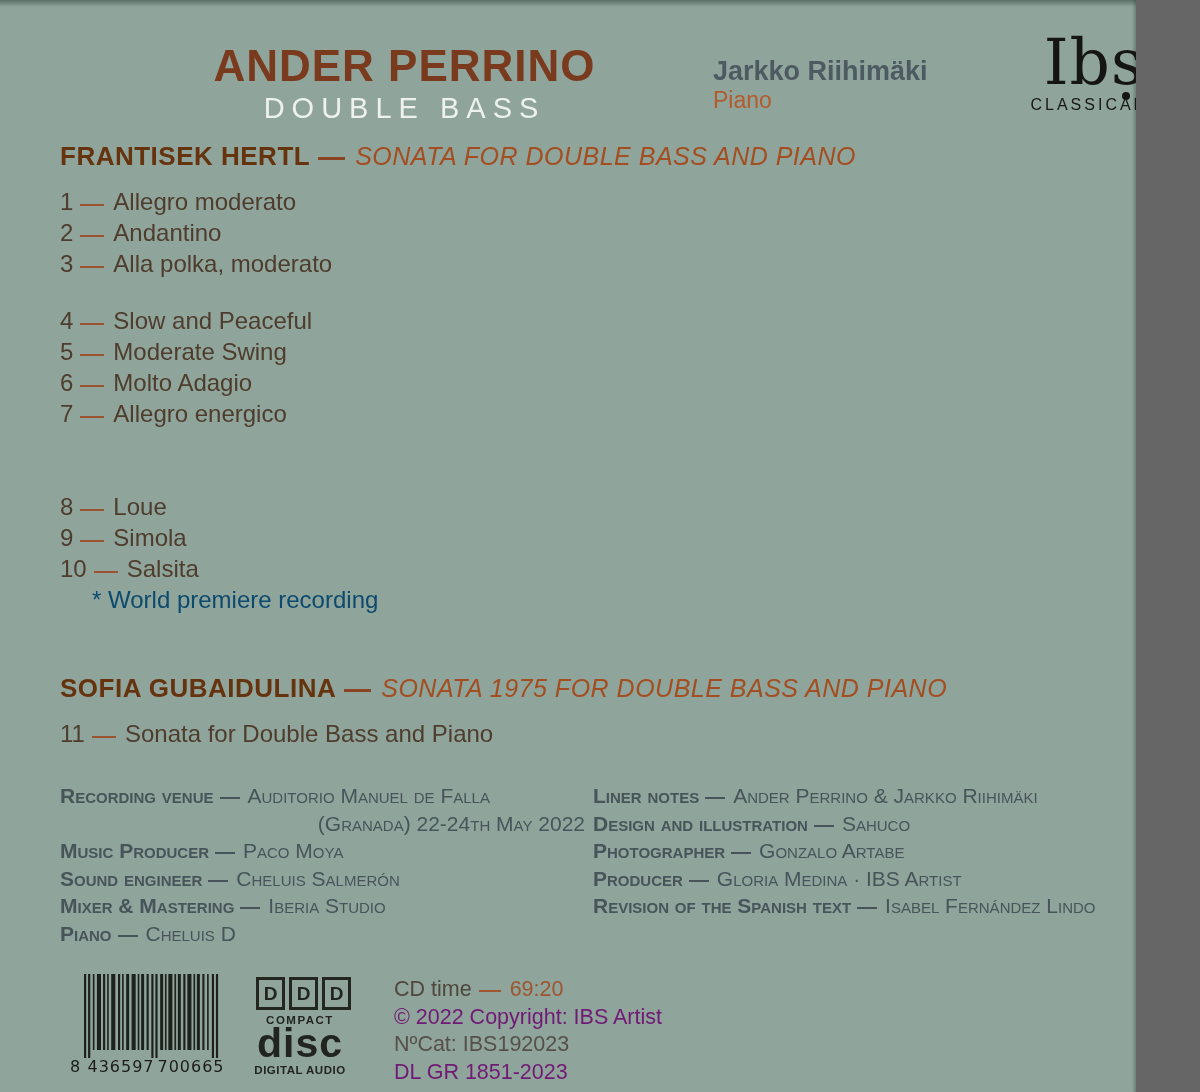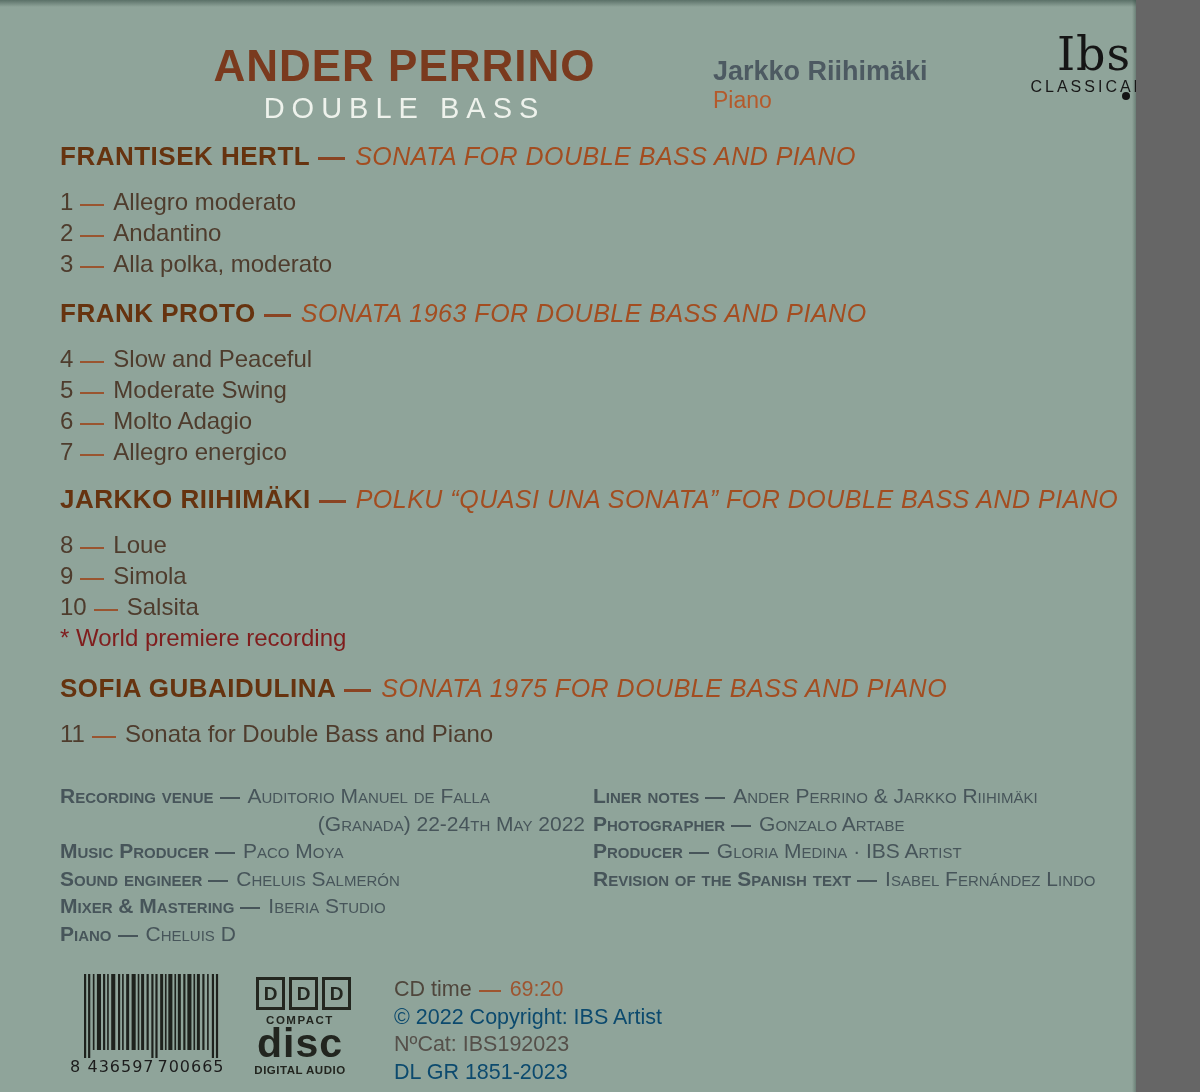--- a/index.html
+++ b/index.html
@@ -15,35 +15,35 @@
 
   
   .artist-block{position:absolute;left:152px;top:42px;width:505px;text-align:center;}
   .artist{font-size:44px;font-weight:bold;color:#7a3a1e;letter-spacing:1px;line-height:1.1;}
   .instrument{font-size:29px;color:#eef2ec;letter-spacing:7px;margin-top:2px;}
   .pianist-block{position:absolute;left:713px;top:56px;}
   .pianist{font-size:27px;font-weight:bold;color:#4d5a62;line-height:1.15;}
   .pianist-instr{font-size:23px;color:#b45a2c;line-height:1.15;}
   .logo-block{position:absolute;left:1030px;top:30px;width:116px;text-align:center;color:#151515;}
   .logo-word{position:relative;display:inline-block;font-family:"DejaVu Serif", serif;
-    font-size:46px;line-height:1.05;letter-spacing:1px;margin-left:12px;}
+    font-size:63px;line-height:1.05;letter-spacing:1px;margin-left:12px;}
   .logo-dot{position:absolute;right:-8px;top:30px;width:8px;height:8px;border-radius:50%;background:#151515;}
   .logo-sub{font-size:16px;letter-spacing:3px;margin-top:0px;color:#181818;}
 
   
   .work-block{position:absolute;left:60px;width:1100px;}
   .sec-head{line-height:34px;white-space:nowrap;}
   .composer{font-size:26px;font-weight:bold;color:#66330f;letter-spacing:.5px;}
   .work{font-size:25px;font-style:italic;color:#a34d20;letter-spacing:.5px;}
   .sep{display:inline-block;vertical-align:baseline;}
   .head-sep{width:27px;height:3px;background:#8a4423;margin:0 10px 5px 8px;}
   .tracks{margin-top:9px;}
   .track{line-height:31px;font-size:24px;color:#4e3c2d;white-space:nowrap;}
   .track-sep{width:24px;height:2.5px;background:#9a5530;margin:0 9px 4px 7px;}
-  .note{line-height:31px;font-size:24px;color:#7f1d1d;}
+  .note{line-height:31px;font-size:24px;color:#0c4a6e;margin-left:32px;}
 
   
   .credits-col{position:absolute;top:782px;font-size:21px;line-height:27.5px;
     color:#47555a;font-variant:small-caps;}
   .credits-left{left:60px;width:525px;}
   .credits-right{left:593px;width:590px;}
   .credit{white-space:nowrap;}
   .clabel{font-weight:bold;}
   .credit-sep{width:20px;height:2px;background:#47555a;margin:0 8px 4px 6px;}
   .credit-wrap{text-align:right;white-space:nowrap;}
@@ -57,21 +57,21 @@
   .ddd{position:absolute;left:256px;top:977px;display:flex;gap:4px;}
   .ddd-box{width:23px;height:27px;border:3px solid #23261f;display:flex;align-items:center;
     justify-content:center;font-size:19px;font-weight:bold;color:#23261f;}
   .cdlogo{position:absolute;left:250px;top:1014px;width:100px;text-align:center;color:#22251f;}
   .cdlogo-top{font-size:11.5px;font-weight:bold;letter-spacing:1.5px;}
   .cdlogo-main{font-size:41px;font-weight:bold;line-height:.8;letter-spacing:1px;margin-top:1px;}
   .cdlogo-bottom{font-size:11.5px;font-weight:bold;letter-spacing:.5px;margin-top:4px;}
   .cdinfo{position:absolute;left:394px;top:976px;font-size:21.5px;line-height:27.5px;}
   .cdtime-label{color:#4f463c;}
   .cdtime-value{color:#9e5530;}
-  .cdinfo-line{color:#0c4a6e;}
+  .cdinfo-line{color:#701a75;}
   .cdinfo-cat{color:#55504a;}
 </style>
 </head>
 <body>
 
 <div class="cover">
   <div class="edge-top"></div>
   <div class="edge-right"></div>
 
   <div class="artist-block">
@@ -92,35 +92,29 @@
       <span class="composer">FRANTISEK HERTL</span><span class="sep head-sep"></span><span class="work">SONATA FOR DOUBLE BASS AND PIANO</span>
     </div>
     <div class="tracks">
       <div class="track"><span>1</span><span class="sep track-sep"></span><span>Allegro moderato</span></div>
       <div class="track"><span>2</span><span class="sep track-sep"></span><span>Andantino</span></div>
       <div class="track"><span>3</span><span class="sep track-sep"></span><span>Alla polka, moderato</span></div>
     </div>
   </section>
 
   <section class="work-block" style="top:296px">
-    <div class="sec-head">
-      <span class="composer">FRANK PROTO</span><span class="sep head-sep"></span><span class="work">SONATA 1963 FOR DOUBLE BASS AND PIANO</span>
-    </div>
     <div class="tracks">
       <div class="track"><span>4</span><span class="sep track-sep"></span><span>Slow and Peaceful</span></div>
       <div class="track"><span>5</span><span class="sep track-sep"></span><span>Moderate Swing</span></div>
       <div class="track"><span>6</span><span class="sep track-sep"></span><span>Molto Adagio</span></div>
       <div class="track"><span>7</span><span class="sep track-sep"></span><span>Allegro energico</span></div>
     </div>
   </section>
 
   <section class="work-block" style="top:482px">
-    <div class="sec-head">
-      <span class="composer">JARKKO RIIHIMÄKI</span><span class="sep head-sep"></span><span class="work">POLKU “QUASI UNA SONATA” FOR DOUBLE BASS AND PIANO</span>
-    </div>
     <div class="tracks">
       <div class="track"><span>8</span><span class="sep track-sep"></span><span>Loue</span></div>
       <div class="track"><span>9</span><span class="sep track-sep"></span><span>Simola</span></div>
       <div class="track"><span>10</span><span class="sep track-sep"></span><span>Salsita</span></div>
       <div class="note">* World premiere recording</div>
     </div>
   </section>
 
   <section class="work-block" style="top:671px">
     <div class="sec-head">
@@ -135,20 +129,21 @@
     <div class="credit"><span class="clabel">Recording venue</span><span class="sep credit-sep"></span><span>Auditorio Manuel de Falla</span></div>
     <div class="credit-wrap">(Granada) 22-24th May 2022</div>
     <div class="credit"><span class="clabel">Music Producer</span><span class="sep credit-sep"></span><span>Paco Moya</span></div>
     <div class="credit"><span class="clabel">Sound engineer</span><span class="sep credit-sep"></span><span>Cheluis Salmerón</span></div>
     <div class="credit"><span class="clabel">Mixer &amp; Mastering</span><span class="sep credit-sep"></span><span>Iberia Studio</span></div>
     <div class="credit"><span class="clabel">Piano</span><span class="sep credit-sep"></span><span>Cheluis D</span></div>
   </div>
 
   <div class="credits-col credits-right">
     <div class="credit"><span class="clabel">Liner notes</span><span class="sep credit-sep"></span><span>Ander Perrino &amp; Jarkko Riihimäki</span></div>
+    <div class="credit"><span class="clabel">Design and illustration</span><span class="sep credit-sep"></span><span>Sahuco</span></div>
     <div class="credit"><span class="clabel">Photographer</span><span class="sep credit-sep"></span><span>Gonzalo Artabe</span></div>
     <div class="credit"><span class="clabel">Producer</span><span class="sep credit-sep"></span><span>Gloria Medina · IBS Artist</span></div>
     <div class="credit"><span class="clabel">Revision of the Spanish text</span><span class="sep credit-sep"></span><span>Isabel Fernández Lindo</span></div>
   </div>
 
   <svg class="barcode" viewBox="0 0 100 63" preserveAspectRatio="none">
     <g fill="#1e221d">
       <rect x="0" y="0" width="1.6" height="63"></rect>
         <rect x="3" y="0" width="1.6" height="63"></rect>
       <rect x="6.5" y="0" width="1.2" height="57"></rect>

